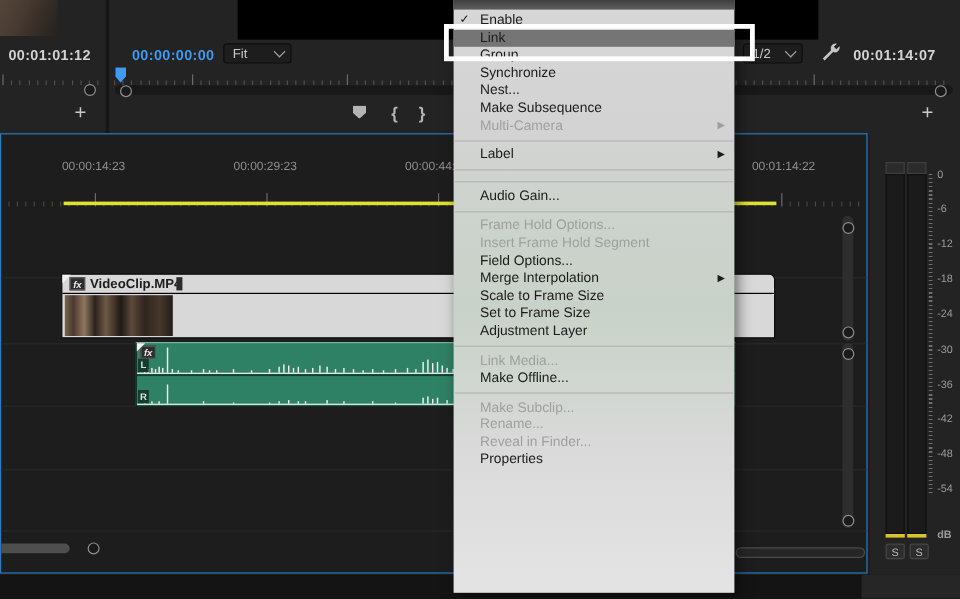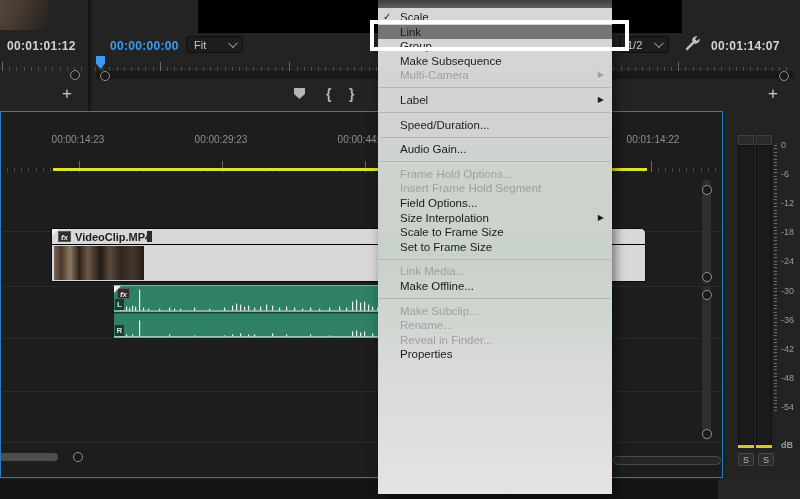--- a/index.html
+++ b/index.html
@@ -498,38 +498,40 @@
     <div class="solo" style="left:13px;">S</div>
     <div class="solo" style="left:33px;">S</div>
   </div>
 
   <div class="bottom-strip"></div>
   <div class="bottom-right"></div>
 
   <div class="menu">
     <div class="menu-cut"></div>
     <div id="menuItems">
-        <div class="menu-item"><span class="check">✓</span><span>Scale</span></div>
+        <div class="menu-item"><span class="check">✓</span><span>Enable</span></div>
         <div class="menu-item highlighted"><span>Link</span></div>
         <div class="menu-item"><span>Group</span></div>
+        <div class="menu-item"><span>Synchronize</span></div>
+        <div class="menu-item"><span>Nest...</span></div>
         <div class="menu-item"><span>Make Subsequence</span></div>
         <div class="menu-item disabled"><span>Multi-Camera</span><span class="arrow">▶</span></div>
         <div class="menu-sep"></div>
         <div class="menu-item"><span>Label</span><span class="arrow">▶</span></div>
         <div class="menu-sep"></div>
-        <div class="menu-item"><span>Speed/Duration...</span></div>
         <div class="menu-sep"></div>
         <div class="menu-item"><span>Audio Gain...</span></div>
         <div class="menu-sep"></div>
         <div class="menu-item disabled"><span>Frame Hold Options...</span></div>
         <div class="menu-item disabled"><span>Insert Frame Hold Segment</span></div>
         <div class="menu-item"><span>Field Options...</span></div>
-        <div class="menu-item"><span>Size Interpolation</span><span class="arrow">▶</span></div>
+        <div class="menu-item"><span>Merge Interpolation</span><span class="arrow">▶</span></div>
         <div class="menu-item"><span>Scale to Frame Size</span></div>
         <div class="menu-item"><span>Set to Frame Size</span></div>
+        <div class="menu-item"><span>Adjustment Layer</span></div>
         <div class="menu-sep"></div>
         <div class="menu-item disabled"><span>Link Media...</span></div>
         <div class="menu-item"><span>Make Offline...</span></div>
         <div class="menu-sep"></div>
         <div class="menu-item disabled"><span>Make Subclip...</span></div>
         <div class="menu-item disabled"><span>Rename...</span></div>
         <div class="menu-item disabled"><span>Reveal in Finder...</span></div>
         <div class="menu-item"><span>Properties</span></div>
       </div>
   </div>

